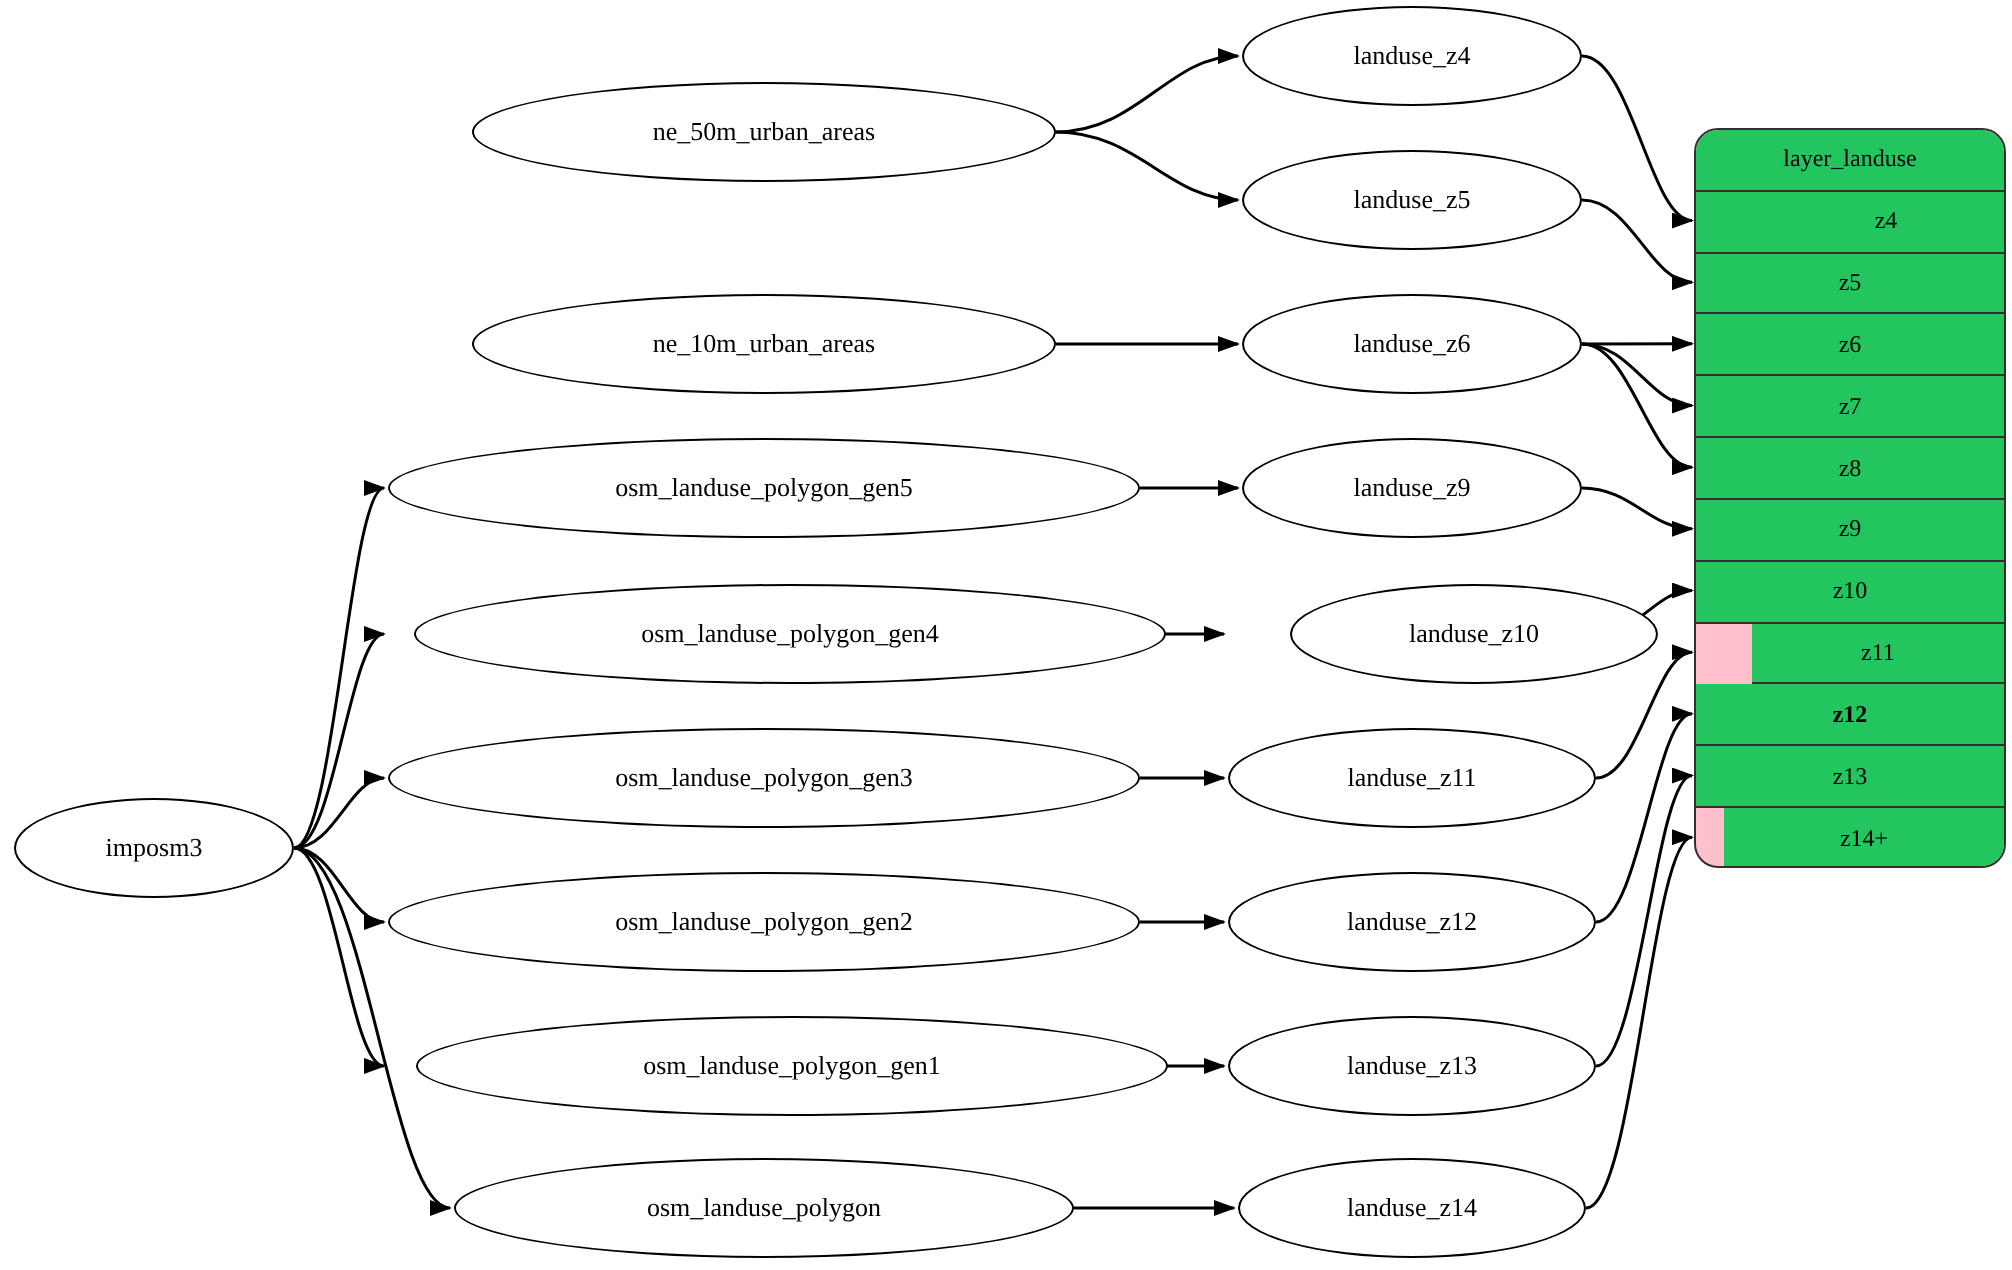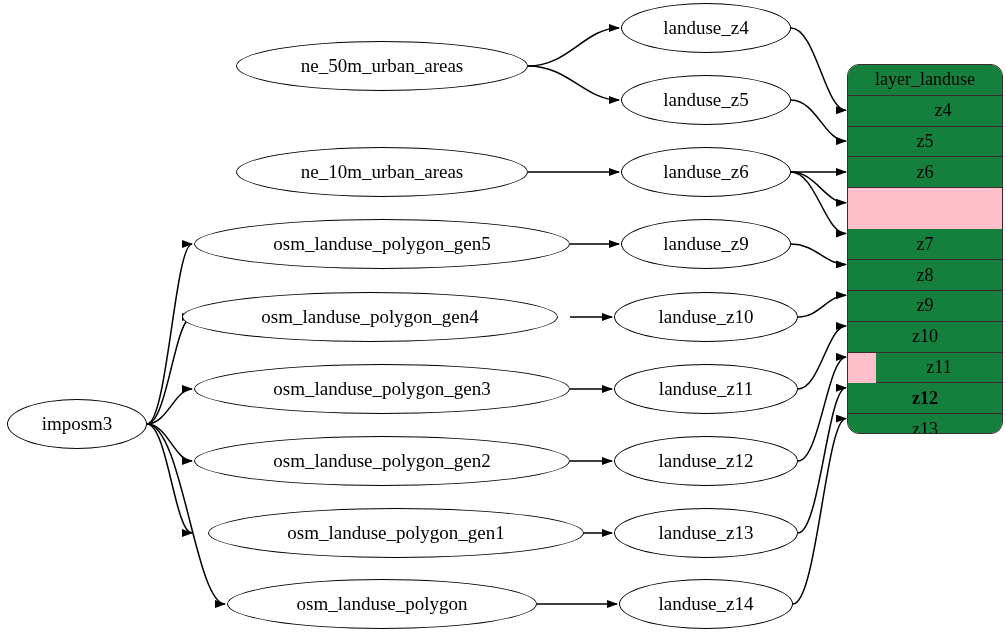--- a/index.html
+++ b/index.html
@@ -2,26 +2,26 @@
 <html><head>
 <meta charset="utf-8">
 <style>
   html,body{margin:0;padding:0;background:#ffffff;}
   body{width:1006px;height:635px;overflow:hidden;
        font-family:"Liberation Serif","DejaVu Serif",serif;}
   #canvas{position:relative;width:1006px;height:635px;background:#ffffff;}
   #edges{position:absolute;left:0;top:0;width:1006px;height:635px;}
   .node{position:absolute;display:flex;align-items:center;justify-content:center;
         box-sizing:border-box;border:1.3px solid #000;border-radius:50%;
-        background:#ffffff;color:#000;font-size:19px;white-space:nowrap;}
+        background:#ffffff;color:#000;font-size:13px;white-space:nowrap;}
   .tbl{position:absolute;box-sizing:border-box;border:1.4px solid #3a2b2e;
        border-radius:12px;background:#ffc0cb;overflow:hidden;}
   .tbl-row{box-sizing:border-box;display:flex;align-items:center;
-           justify-content:center;font-size:18px;color:#000;
-           border-bottom:1.4px solid #3a2b2e;background:#15803d;}
+           justify-content:center;font-size:12px;color:#000;
+           border-bottom:1.4px solid #3a2b2e;background:#22c55e;}
   .tbl-row:last-child{border-bottom:none;}
 </style>
 </head>
 <body>
 
 <div id="canvas">
 
   <svg id="edges" viewBox="0 0 1006 635" xmlns="http://www.w3.org/2000/svg">
     <defs>
       <marker id="ah" markerWidth="11" markerHeight="8" refX="10" refY="4" orient="auto" markerUnits="userSpaceOnUse">
@@ -64,21 +64,21 @@
       </div>
       <div class="node" style="left: 236px; top: 41px; width: 292px; height: 50px;">
         <span>ne_50m_urban_areas</span>
       </div>
       <div class="node" style="left: 236px; top: 147px; width: 292px; height: 50px; justify-content: center;">
         <span>ne_10m_urban_areas</span>
       </div>
       <div class="node" style="left: 194px; top: 219px; width: 376px; height: 50px;">
         <span>osm_landuse_polygon_gen5</span>
       </div>
-      <div class="node" style="left: 182px; top: 292px; width: 376px; height: 50px;">
+      <div class="node" style="left: 207px; top: 292px; width: 376px; height: 50px;">
         <span>osm_landuse_polygon_gen4</span>
       </div>
       <div class="node" style="left: 194px; top: 364px; width: 376px; height: 50px;">
         <span>osm_landuse_polygon_gen3</span>
       </div>
       <div class="node" style="left: 194px; top: 436px; width: 376px; height: 50px;">
         <span>osm_landuse_polygon_gen2</span>
       </div>
       <div class="node" style="left: 208px; top: 508px; width: 376px; height: 50px;">
         <span>osm_landuse_polygon_gen1</span>
@@ -91,21 +91,21 @@
       </div>
       <div class="node" style="left: 621px; top: 75px; width: 170px; height: 50px;">
         <span>landuse_z5</span>
       </div>
       <div class="node" style="left: 621px; top: 147px; width: 170px; height: 50px;">
         <span>landuse_z6</span>
       </div>
       <div class="node" style="left: 621px; top: 219px; width: 170px; height: 50px;">
         <span>landuse_z9</span>
       </div>
-      <div class="node" style="left: 614px; top: 292px; width: 184px; height: 50px;">
+      <div class="node" style="left: 645px; top: 292px; width: 184px; height: 50px;">
         <span>landuse_z10</span>
       </div>
       <div class="node" style="left: 614px; top: 364px; width: 184px; height: 50px;">
         <span>landuse_z11</span>
       </div>
       <div class="node" style="left: 614px; top: 436px; width: 184px; height: 50px;">
         <span>landuse_z12</span>
       </div>
       <div class="node" style="left: 614px; top: 508px; width: 184px; height: 50px;">
         <span>landuse_z13</span>
@@ -113,21 +113,21 @@
       <div class="node" style="left: 619px; top: 579px; width: 174px; height: 50px;">
         <span>landuse_z14</span>
       </div>
     </div>
 
   <div class="tbl" id="layer-table" style="left: 847px; top: 64px; width: 156px; height: 370px;">
       <div class="tbl-row" style="height: 30.8333px;">layer_landuse</div>
       <div class="tbl-row" style="height: 30.8333px; padding-left: 36px;">z4</div>
       <div class="tbl-row" style="height: 30.8333px;">z5</div>
       <div class="tbl-row" style="height: 30.8333px;">z6</div>
-      <div class="tbl-row" style="height: 30.8333px; margin-top: 41px;">z7</div>
+      <div class="tbl-row" style="height: 30.8333px;">z7</div>
       <div class="tbl-row" style="height: 30.8333px;">z8</div>
       <div class="tbl-row" style="height: 30.8333px;">z9</div>
       <div class="tbl-row" style="height: 30.8333px;">z10</div>
       <div class="tbl-row" style="height: 30.8333px; margin-left: 28px;">z11</div>
       <div class="tbl-row" style="height: 30.8333px; font-weight: bold;">z12</div>
       <div class="tbl-row" style="height: 30.8333px;">z13</div>
       <div class="tbl-row" style="height: 30.8333px; margin-left: 14px;">z14+</div>
     </div>
 
 </div>

